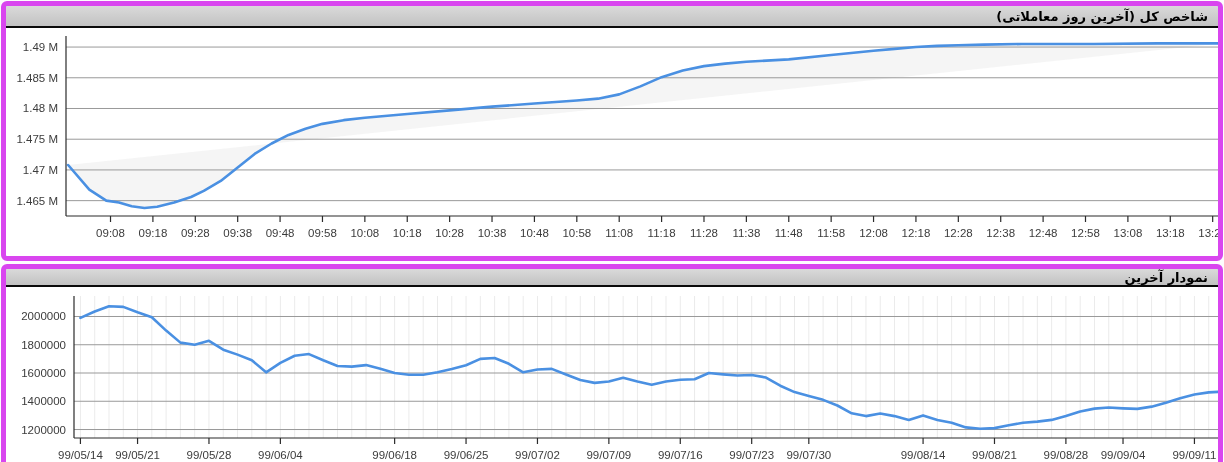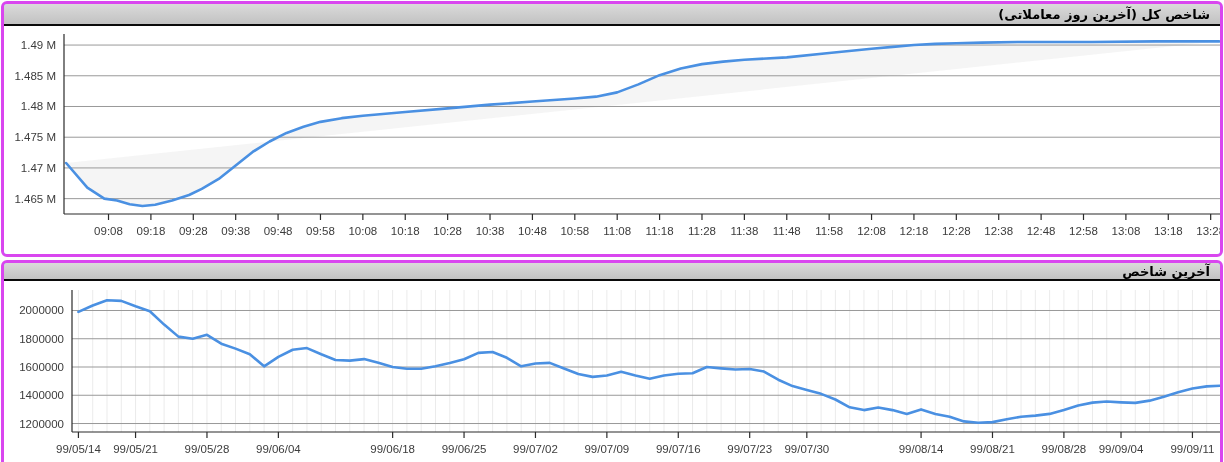--- a/index.html
+++ b/index.html
@@ -1,17 +1,17 @@
 <!DOCTYPE html>
 <html lang="fa"><head>
 <meta charset="utf-8">
 <style>
   html,body{margin:0;padding:0;background:#fdfdfd;}
   body{width:1224px;height:462px;overflow:hidden;font-family:"Liberation Sans",sans-serif;}
-  .panel{margin:1px 1px 0 1px;border:3px solid #d946ef;border-radius:6px;background:#7dd3fc;overflow:hidden;}
+  .panel{margin:1px 1px 0 1px;border:5px solid #d946ef;border-radius:6px;background:#7dd3fc;overflow:hidden;}
   .panel + .panel{margin-top:3px;}
   .panel-header{background:linear-gradient(#dadada,#c2c2c2);border-bottom:2px solid #0a0a0a;
     display:flex;align-items:center;direction:rtl;padding:0 10px;}
   .panel-header.h1{height:20px;}
   .panel-header.h2{height:16px;}
   .panel-title{font-family:"DejaVu Sans",sans-serif;font-weight:bold;font-size:13px;color:#000;white-space:nowrap;}
   .chart-body{background:#fff;}
   svg{display:block;}
   svg text{font-family:"Liberation Sans","DejaVu Sans",sans-serif;font-size:11.5px;fill:#3c3c3c;}
 </style>
@@ -95,21 +95,21 @@
           <line x1="1164.2830949761642" x2="1164.2830949761642" y1="188" y2="194" stroke="#2b2b2b" stroke-width="1.2"></line>
           <text x="1164.2830949761642" y="209" text-anchor="middle" fill="#3c3c3c">13:18</text>
           <line x1="1206.6740007334067" x2="1206.6740007334067" y1="188" y2="194" stroke="#2b2b2b" stroke-width="1.2"></line>
           <text x="1206.6740007334067" y="209" text-anchor="middle" fill="#3c3c3c">13:28</text>
         </svg>
     </div>
   </section>
 
   <section class="panel">
     <header class="panel-header h2">
-      <span class="panel-title">آخرین شاخص</span>
+      <span class="panel-title">نمودار آخرین</span>
     </header>
     <div class="chart-body">
       <svg id="chart1" width="1222" height="186">
           <line x1="74.42697327532629" x2="74.42697327532629" y1="9" y2="151" stroke="#ebebeb" stroke-width="1"></line>
           <line x1="88.70913610938472" x2="88.70913610938472" y1="9" y2="151" stroke="#ebebeb" stroke-width="1"></line>
           <line x1="102.99129894344313" x2="102.99129894344313" y1="9" y2="151" stroke="#ebebeb" stroke-width="1"></line>
           <line x1="117.27346177750155" x2="117.27346177750155" y1="9" y2="151" stroke="#ebebeb" stroke-width="1"></line>
           <line x1="131.55562461155998" x2="131.55562461155998" y1="9" y2="151" stroke="#ebebeb" stroke-width="1"></line>
           <line x1="145.8377874456184" x2="145.8377874456184" y1="9" y2="151" stroke="#ebebeb" stroke-width="1"></line>
           <line x1="160.1199502796768" x2="160.1199502796768" y1="9" y2="151" stroke="#ebebeb" stroke-width="1"></line>

